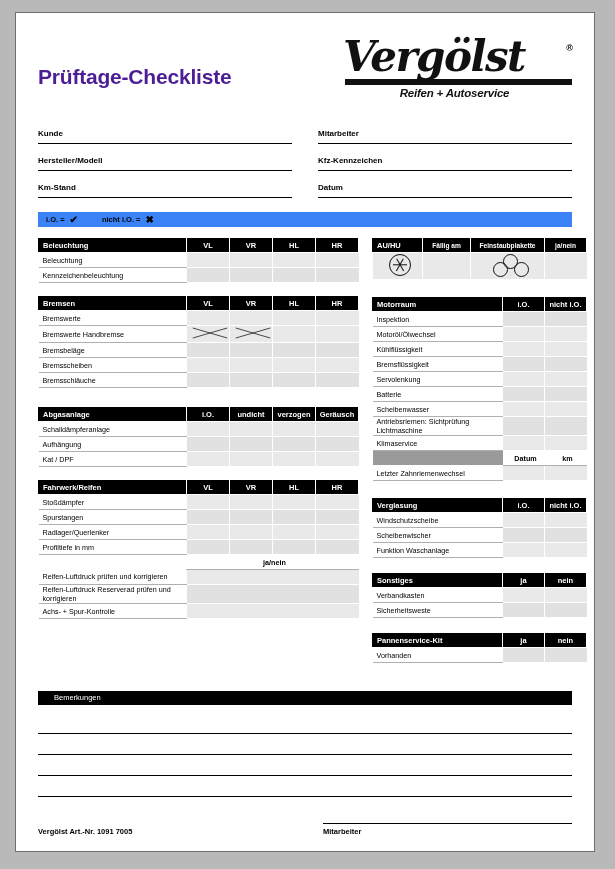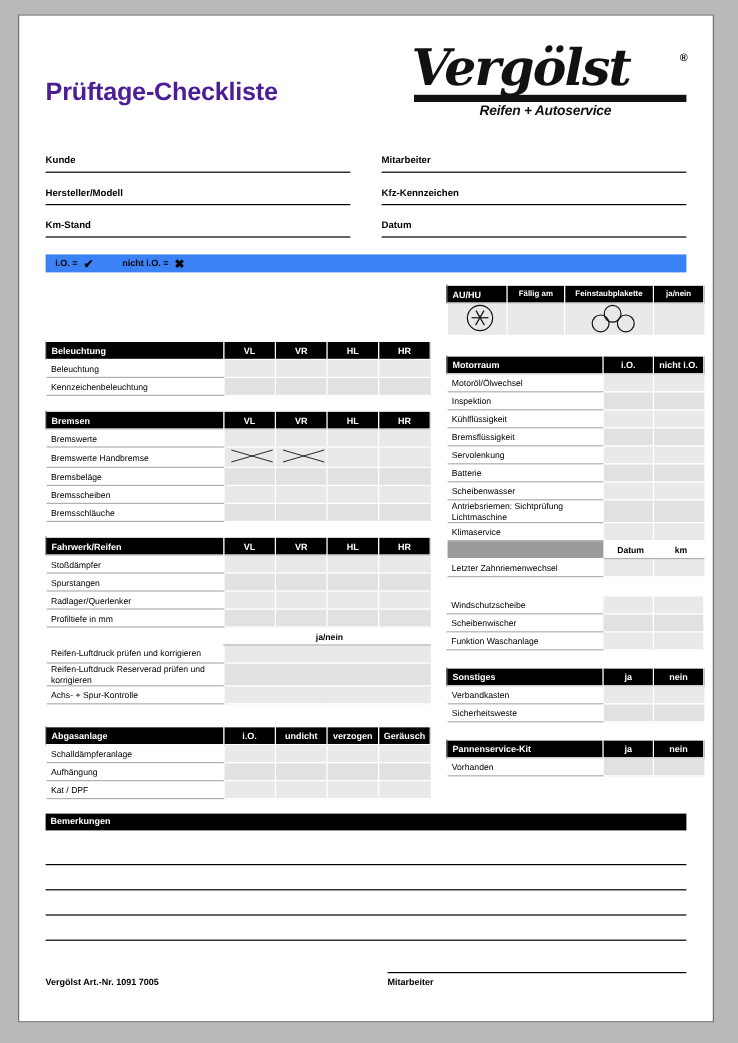--- a/index.html
+++ b/index.html
@@ -113,21 +113,21 @@
     margin-top: 4px;
     margin-bottom: 10px;
   }
   .legend .chk { font-size: 10px; }
   .legend .sep { width: 14px; display: inline-block; }
   
   .cols {
     display: flex;
     gap: 14px;
   }
-  .col-left { width: 320px; margin-top: 47px; }
+  .col-left { width: 320px; }
   .col-right { width: 214px; }
 
   table.blk {
     border-collapse: collapse;
     width: 100%;
     margin-bottom: 12px;
     table-layout: fixed;
   }
   table.blk th {
     background: #000;
@@ -215,25 +215,25 @@
   }
   .plakette i:nth-child(1) { left: 0; top: 8px; }
   .plakette i:nth-child(2) { left: 10.5px; top: 0px; }
   .plakette i:nth-child(3) { left: 21px; top: 8px; }
 
   
   .bem-head {
     background: #000;
     color: #fff;
     font-size: 7.5px;
-    font-weight: bold;
+    font-weight: normal;
     height: 14px;
     line-height: 14px;
-    padding-left: 4px;
-    margin-top: 0;
+    padding-left: 16px;
+    margin-top: 16px;
   }
   .bem-lines { margin-top: 8px; }
   .bem-line {
     border-bottom: 1px solid #000;
     height: 20px;
   }
   
   .foot {
     display: flex;
     gap: 36px;
@@ -379,20 +379,60 @@
           <tr>
             <td>Bremsschläuche</td>
             <td class="cell alt"></td>
             <td class="cell alt"></td>
             <td class="cell alt"></td>
             <td class="cell alt"></td>
           </tr>
         </tbody>
           </table>
 
+        <table class="blk" style="margin-top:18px">
+          <colgroup>
+              <col style="width:148px">
+              <col style="width:43px">
+              <col style="width:43px">
+              <col style="width:43px">
+              <col style="width:43px">
+            </colgroup>
+          <tbody>
+              <tr>
+            <th class="lbl">Abgasanlage</th>
+            <th>i.O.</th>
+            <th>undicht</th>
+            <th>verzogen</th>
+            <th>Geräusch</th>
+          </tr>
+          <tr>
+            <td>Schalldämpferanlage</td>
+            <td class="cell"></td>
+            <td class="cell"></td>
+            <td class="cell"></td>
+            <td class="cell"></td>
+          </tr>
+          <tr>
+            <td>Aufhängung</td>
+            <td class="cell alt"></td>
+            <td class="cell alt"></td>
+            <td class="cell alt"></td>
+            <td class="cell alt"></td>
+          </tr>
+          <tr>
+            <td>Kat / DPF</td>
+            <td class="cell"></td>
+            <td class="cell"></td>
+            <td class="cell"></td>
+            <td class="cell"></td>
+          </tr>
+        </tbody>
+          </table>
+
         <table class="blk">
           <colgroup>
               <col style="width:148px">
               <col style="width:43px">
               <col style="width:43px">
               <col style="width:43px">
               <col style="width:43px">
             </colgroup>
           <tbody>
               <tr>
@@ -438,60 +478,20 @@
             <td>Reifen-Luftdruck prüfen und korrigieren</td>
             <td class="cell" colspan="4"></td>
           </tr>
           <tr class="vtall">
             <td>Reifen-Luftdruck Reserverad prüfen und korrigieren</td>
             <td class="cell alt" colspan="4"></td>
           </tr>
           <tr class="tall">
             <td>Achs- + Spur-Kontrolle</td>
             <td class="cell" colspan="4"></td>
-          </tr>
-        </tbody>
-          </table>
-
-        <table class="blk" style="margin-top:18px">
-          <colgroup>
-              <col style="width:148px">
-              <col style="width:43px">
-              <col style="width:43px">
-              <col style="width:43px">
-              <col style="width:43px">
-            </colgroup>
-          <tbody>
-              <tr>
-            <th class="lbl">Abgasanlage</th>
-            <th>i.O.</th>
-            <th>undicht</th>
-            <th>verzogen</th>
-            <th>Geräusch</th>
-          </tr>
-          <tr>
-            <td>Schalldämpferanlage</td>
-            <td class="cell"></td>
-            <td class="cell"></td>
-            <td class="cell"></td>
-            <td class="cell"></td>
-          </tr>
-          <tr>
-            <td>Aufhängung</td>
-            <td class="cell alt"></td>
-            <td class="cell alt"></td>
-            <td class="cell alt"></td>
-            <td class="cell alt"></td>
-          </tr>
-          <tr>
-            <td>Kat / DPF</td>
-            <td class="cell"></td>
-            <td class="cell"></td>
-            <td class="cell"></td>
-            <td class="cell"></td>
           </tr>
         </tbody>
           </table>
 
       </div>
 
       <div class="col-right">
 
         <table class="blk auhu">
           <colgroup>
@@ -526,28 +526,28 @@
               <col style="width:42px">
               <col style="width:42px">
             </colgroup>
           <tbody>
               <tr>
             <th class="lbl">Motorraum</th>
             <th>i.O.</th>
             <th>nicht i.O.</th>
           </tr>
           <tr>
+            <td>Inspektion</td>
+            <td class="cell alt"></td>
+            <td class="cell alt"></td>
+          </tr>
+          <tr>
             <td>Motoröl/Ölwechsel</td>
             <td class="cell"></td>
             <td class="cell"></td>
-          </tr>
-          <tr>
-            <td>Inspektion</td>
-            <td class="cell alt"></td>
-            <td class="cell alt"></td>
           </tr>
           <tr>
             <td>Kühlflüssigkeit</td>
             <td class="cell"></td>
             <td class="cell"></td>
           </tr>
           <tr>
             <td>Bremsflüssigkeit</td>
             <td class="cell alt"></td>
             <td class="cell alt"></td>
@@ -590,20 +590,25 @@
         </tbody>
           </table>
 
         <table class="blk" style="margin-top:16px">
           <colgroup>
               <col style="width:130px">
               <col style="width:42px">
               <col style="width:42px">
             </colgroup>
           <tbody>
+              <tr>
+            <th class="lbl">Verglasung</th>
+            <th>i.O.</th>
+            <th>nicht i.O.</th>
+          </tr>
           <tr>
             <td>Windschutzscheibe</td>
             <td class="cell"></td>
             <td class="cell"></td>
           </tr>
           <tr>
             <td>Scheibenwischer</td>
             <td class="cell alt"></td>
             <td class="cell alt"></td>
           </tr>

